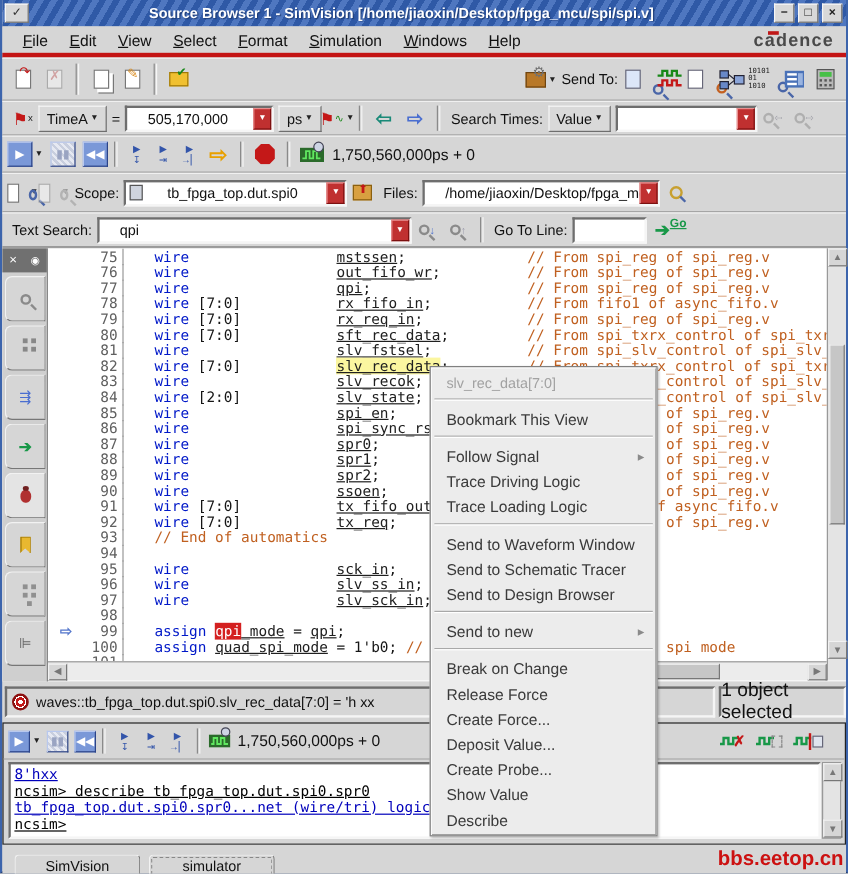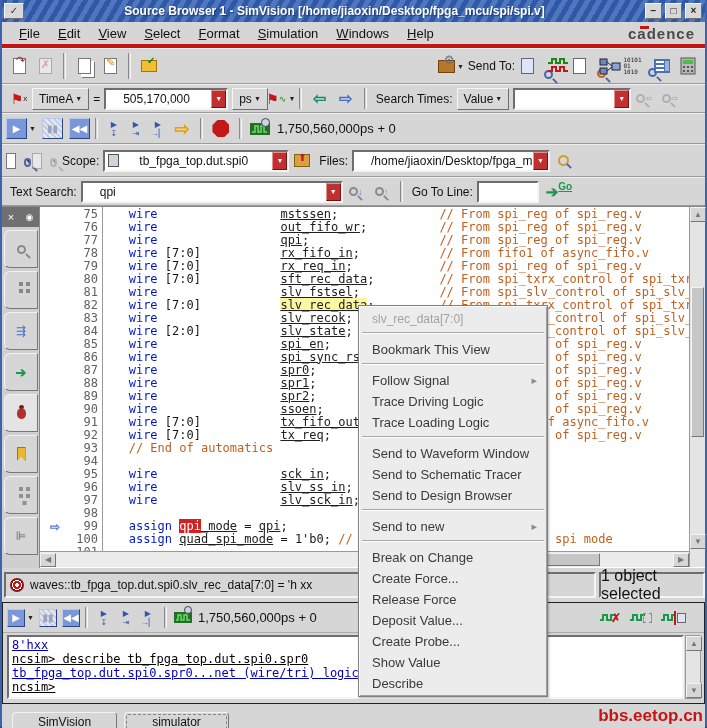--- a/index.html
+++ b/index.html
@@ -799,30 +799,30 @@
         <span></span>
         
       </div>
 
       <div class="cm-row item">
         <span>Break on Change</span>
         
       </div>
 
       <div class="cm-row item">
+        <span>Release Force</span>
+        
+      </div>
+
+      <div class="cm-row item">
         <span>Create Force...</span>
         
       </div>
 
       <div class="cm-row item">
-        <span>Release Force</span>
-        
-      </div>
-
-      <div class="cm-row item">
         <span>Deposit Value...</span>
         
       </div>
 
       <div class="cm-row item">
         <span>Create Probe...</span>
         
       </div>
 
       <div class="cm-row item">

